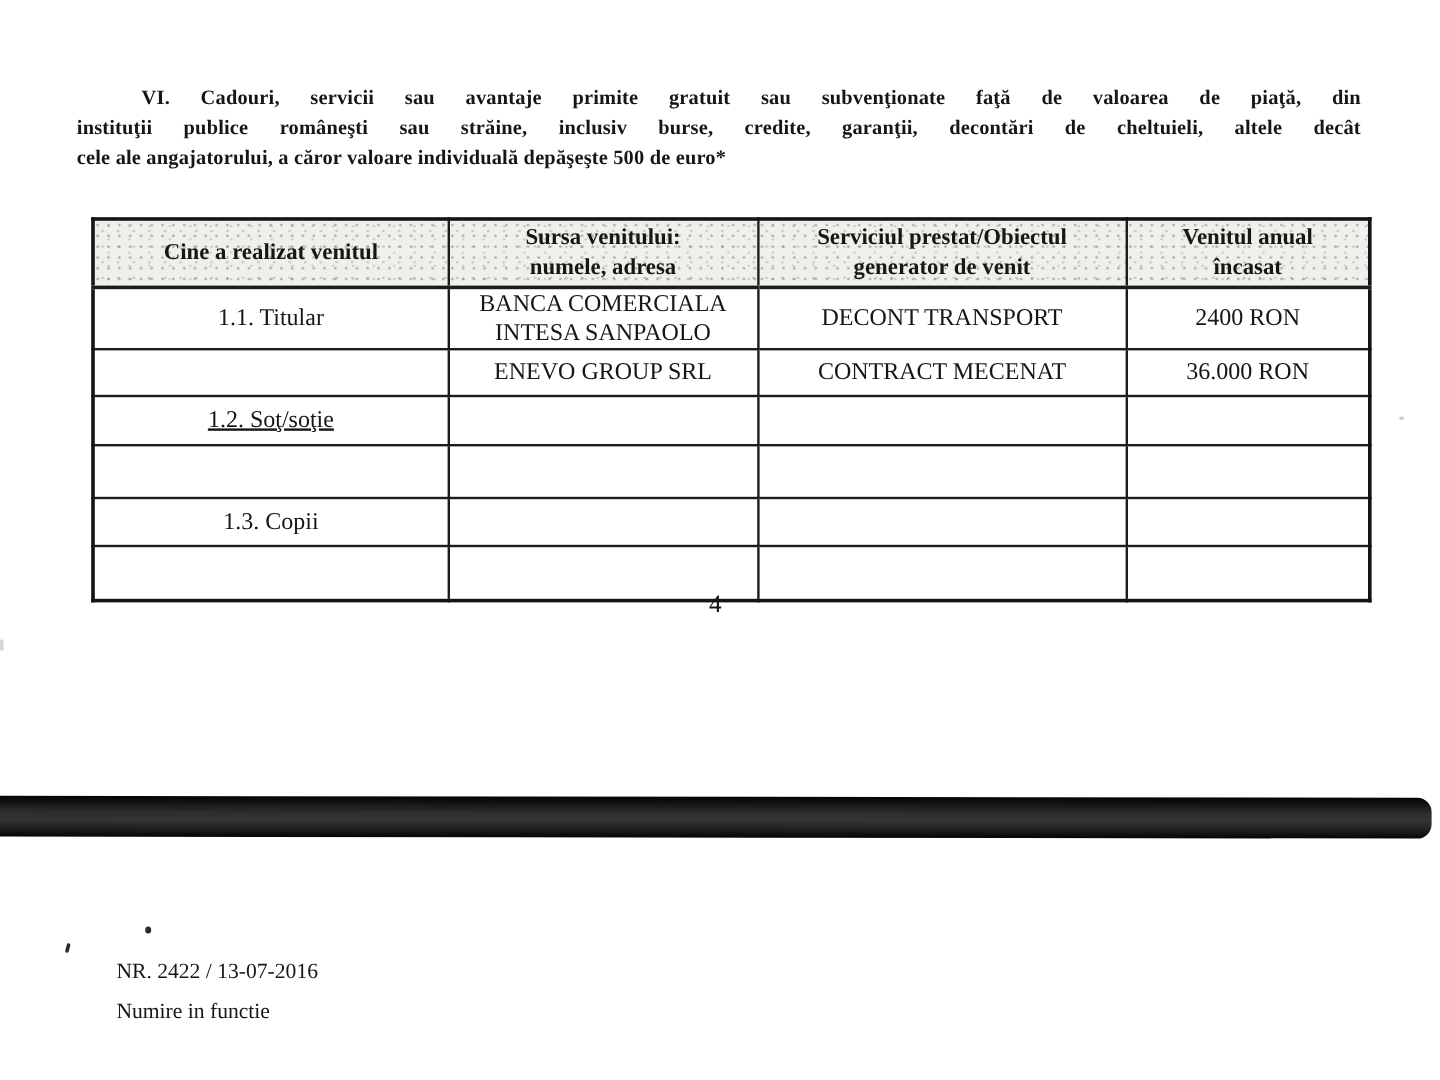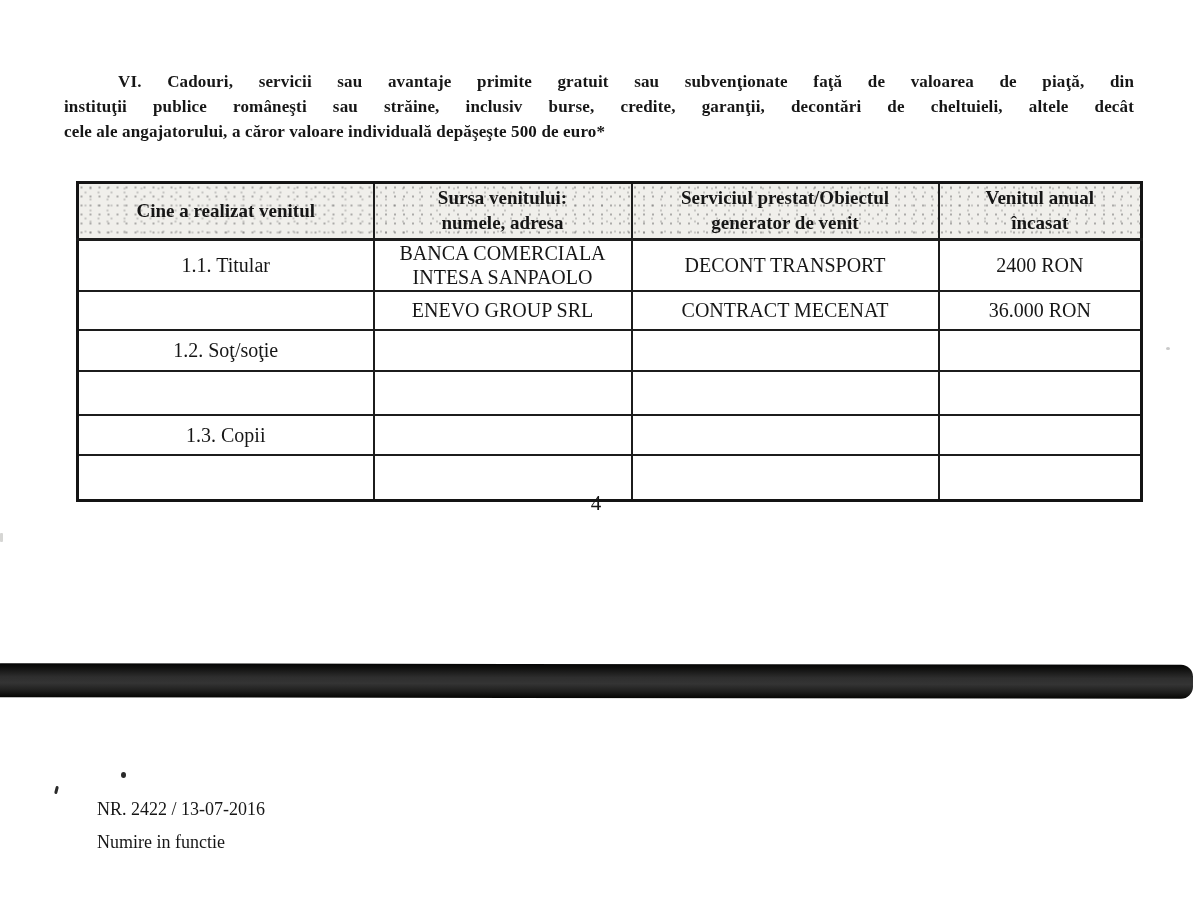--- a/index.html
+++ b/index.html
@@ -60,21 +60,21 @@
     background-image:
       radial-gradient(circle at 2px 3px,  rgba(70,70,70,0.40) 0.8px, transparent 1.3px),
       radial-gradient(circle at 6px 8px,  rgba(110,110,110,0.32) 0.8px, transparent 1.3px),
       radial-gradient(circle at 11px 4px, rgba(90,90,90,0.28) 0.7px, transparent 1.2px);
     background-size: 9px 9px, 13px 13px, 17px 11px;
   }
   .decl-table td { font-size: 20px; line-height: 1.22; }
   tr.h-header  { height: 57px; }
   tr.h-row1    { height: 40px; }
   tr.h-row2    { height: 39px; }
-  tr.h-row3    { height: 41px; }
+  tr.h-row3    { height: 41px; text-decoration: underline; }
   tr.h-row4    { height: 44px; }
   tr.h-row5    { height: 40px; }
   tr.h-row6    { height: 46px; }
 
   
   .page-number {
     position: absolute;
     left: 64px;
     top: 491px;
     width: 1064px;

